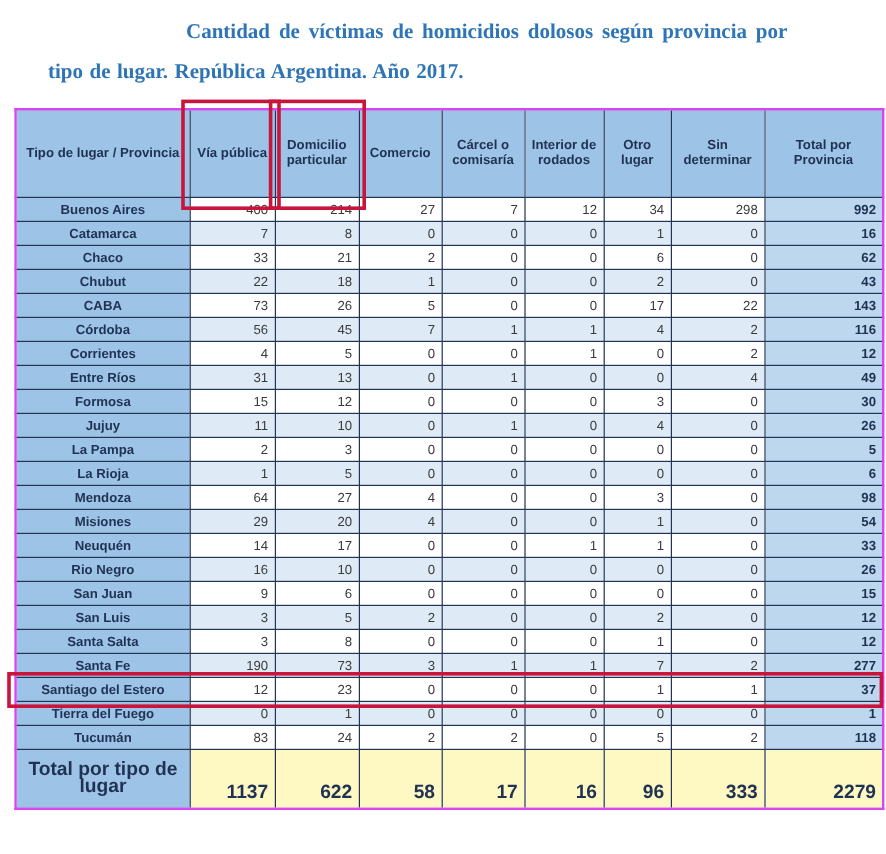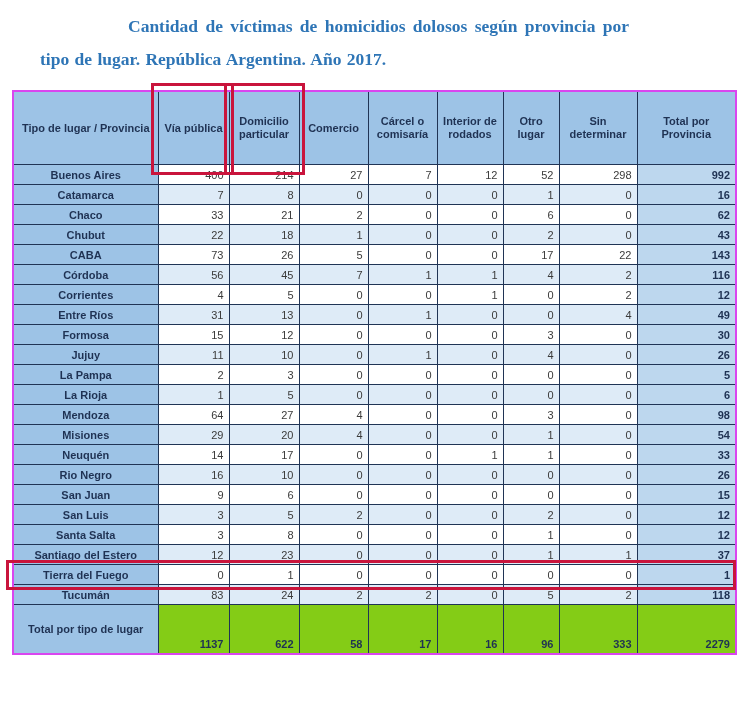--- a/index.html
+++ b/index.html
@@ -5,37 +5,37 @@
   html,body{margin:0;padding:0;background:#ffffff;}
   .page{
     position:relative;width:738px;height:712px;background:#ffffff;overflow:hidden;
     font-family:"Liberation Sans",sans-serif;
   }
   .title{
     position:absolute;left:40px;top:10px;width:690px;
     font-family:"Liberation Serif",serif;font-weight:bold;
     font-size:17.5px;line-height:33px;color:#2E75B6;
   }
-  .title .t1{margin-left:88px;white-space:nowrap;word-spacing:3px;}
+  .title .t1{margin-left:115px;white-space:nowrap;word-spacing:3px;}
   .title .t2{white-space:nowrap;word-spacing:1px;}
   .tablewrap{position:absolute;left:12px;top:90px;}
   table{border-collapse:collapse;table-layout:fixed;border:2px solid #d946ef;}
   th,td{border:1.5px solid #203455;overflow:hidden;}
   thead th{
     background:#9DC3E6;color:#1F3253;font-weight:bold;font-size:11px;line-height:13px;
     height:70px;text-align:center;vertical-align:middle;padding:1px 2px;
   }
   tbody td{height:19px;font-size:11px;vertical-align:middle;padding:0;}
   td.prov{background:#9DC3E6;color:#1F3253;font-weight:bold;text-align:center;}
   td.num{text-align:right;padding-right:5px;color:#3A3A3A;background:#ffffff;}
   tbody tr:nth-child(even) td.num{background:#DEEBF7;}
   td.num.tot{background:#BDD7EE !important;font-weight:bold;color:#1F3253;}
-  tfoot td{height:44px;font-size:11px;}
+  tfoot td{height:44px;font-size:16px;}
   tfoot td.prov{vertical-align:middle;line-height:14px;padding:2px;}
-  tfoot td.num{background:#84cc16;font-weight:bold;color:#1F3253;vertical-align:bottom;padding-bottom:3px;}
+  tfoot td.num{background:#fef9c3;font-weight:bold;color:#1F3253;vertical-align:bottom;padding-bottom:3px;}
   .redbox{position:absolute;border:3px solid #C9143C;background:transparent;pointer-events:none;}
 </style>
 </head>
 <body>
 
 <div class="page">
 
   <div class="title">
     <div class="t1">Cantidad de víctimas de homicidios dolosos según provincia por</div>
     <div class="t2">tipo de lugar. República Argentina. Año 2017.</div>
@@ -68,21 +68,21 @@
           </tr>
       </thead>
       <tbody id="body-rows">
           <tr>
             <td class="prov">Buenos Aires</td>
             <td class="num">400</td>
             <td class="num">214</td>
             <td class="num">27</td>
             <td class="num">7</td>
             <td class="num">12</td>
-            <td class="num">52</td>
+            <td class="num">34</td>
             <td class="num">298</td>
             <td class="num tot">992</td>
           </tr>
           <tr>
             <td class="prov">Catamarca</td>
             <td class="num">7</td>
             <td class="num">8</td>
             <td class="num">0</td>
             <td class="num">0</td>
             <td class="num">0</td>
@@ -269,20 +269,31 @@
           <tr>
             <td class="prov">Santa Salta</td>
             <td class="num">3</td>
             <td class="num">8</td>
             <td class="num">0</td>
             <td class="num">0</td>
             <td class="num">0</td>
             <td class="num">1</td>
             <td class="num">0</td>
             <td class="num tot">12</td>
+          </tr>
+          <tr>
+            <td class="prov">Santa Fe</td>
+            <td class="num">190</td>
+            <td class="num">73</td>
+            <td class="num">3</td>
+            <td class="num">1</td>
+            <td class="num">1</td>
+            <td class="num">7</td>
+            <td class="num">2</td>
+            <td class="num tot">277</td>
           </tr>
           <tr>
             <td class="prov">Santiago del Estero</td>
             <td class="num">12</td>
             <td class="num">23</td>
             <td class="num">0</td>
             <td class="num">0</td>
             <td class="num">0</td>
             <td class="num">1</td>
             <td class="num">1</td>

